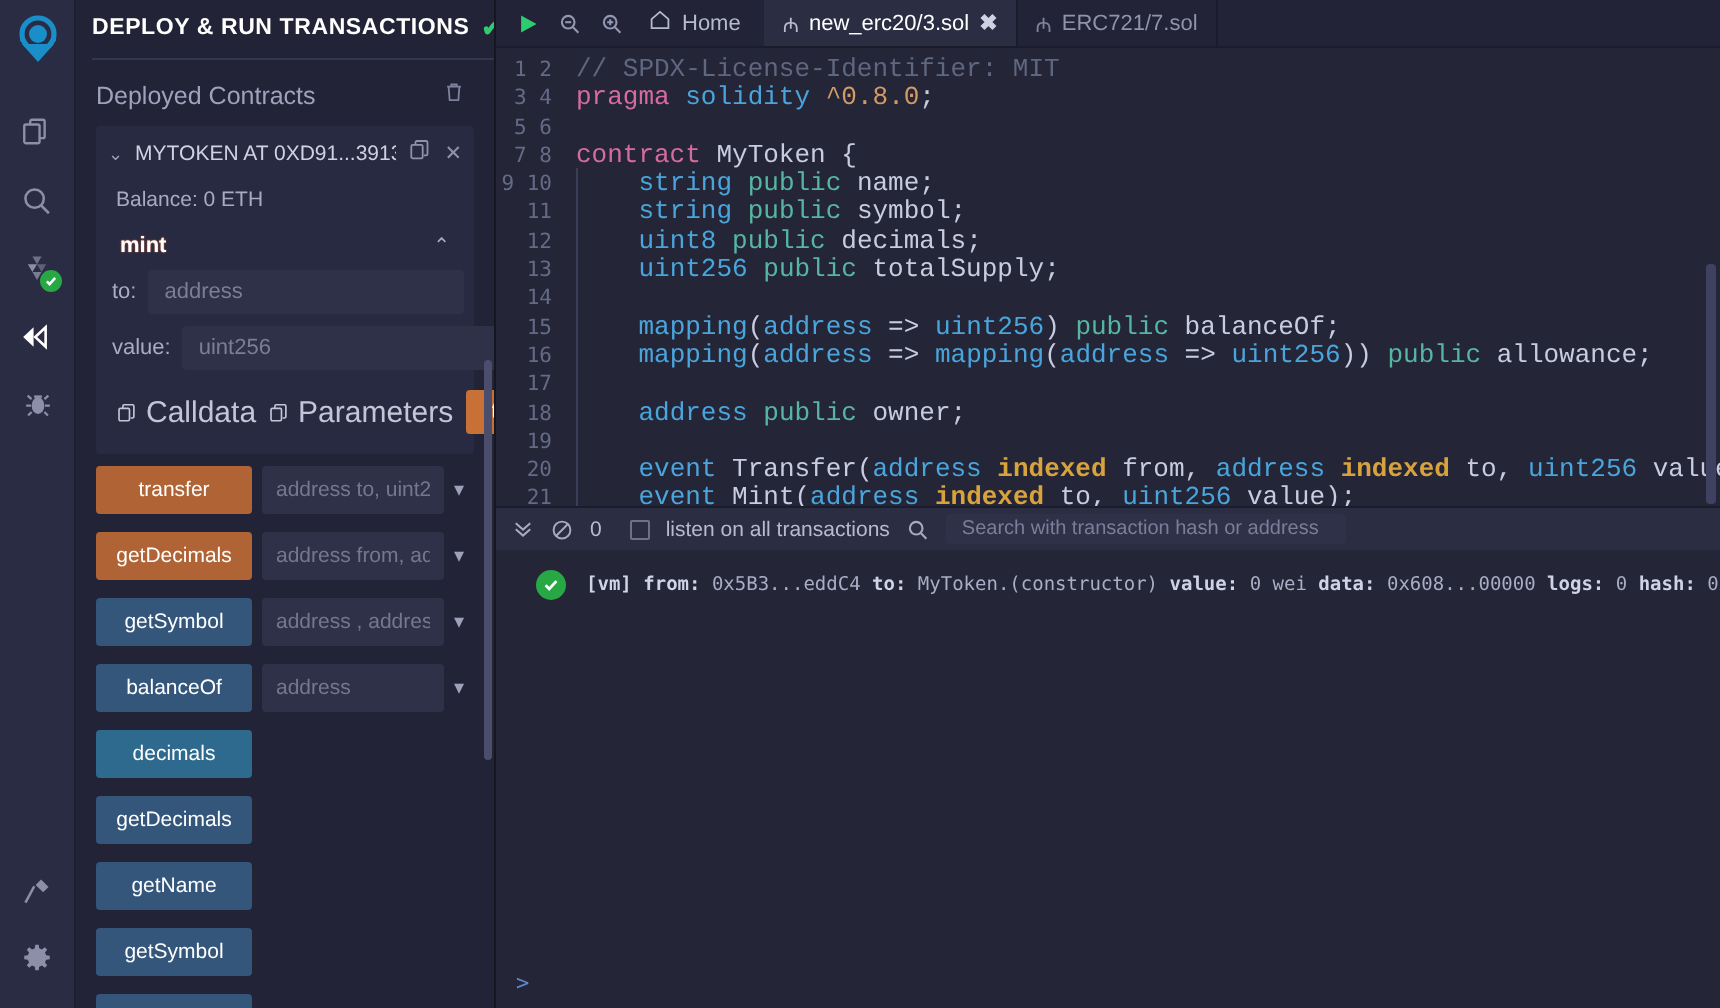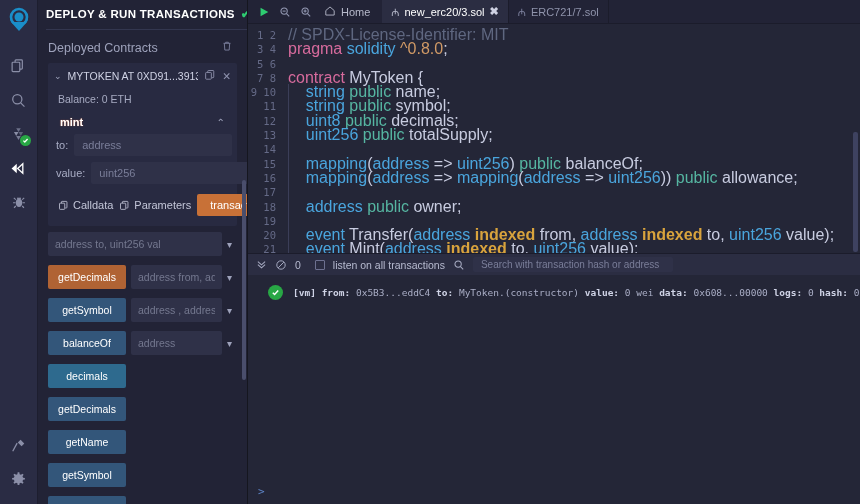--- a/index.html
+++ b/index.html
@@ -78,21 +78,21 @@
   }
   .field-input {
     flex:1; background:#2f3148; border:none; border-radius:2px;
     height:22px; padding:0 8px; color:#c7cadd; font-size:11px;
     font-family:"Liberation Sans", sans-serif;
   }
   .field-input::placeholder { color:#7a7e99; }
   .act-row { display:flex; align-items:center; gap:6px; padding:4px 2px 2px 2px;}
   .act-link {
     display:flex; align-items:center; gap:4px;
-    color:#c3c6d8; font-size:11px;
+    color:#c3c6d8; font-size:15px;
   }
   .transact-btn {
     margin-left:auto; background:#c87137; color:#fff;
     border:none; border-radius:2px; padding:5px 13px;
     font-size:11px; font-family:"Liberation Sans", sans-serif;
   }
   .fnlist { padding:6px 10px 8px 10px; }
   .fnrow { display:flex; align-items:center; gap:5px; margin-bottom:9px; }
   .fnbtn {
     border:none; border-radius:2px; color:#fff; font-size:10.5px;
@@ -143,21 +143,21 @@
     background:#242637;
   }
   .gutter {
     width:34px; flex:0 0 34px; text-align:right; padding:4px 6px 0 0;
     color:#656a87; font-family:"DejaVu Sans Mono", monospace;
     font-size:10.5px; line-height:14.3px; background:#242637;
     user-select:none;
   }
   .codewrap { flex:1; position:relative; overflow:hidden; padding-top:4px;}
   .code {
-    font-family:Liberation Sans, sans-serif; font-size:16px;
+    font-family:Liberation Mono, monospace; font-size:13px;
     line-height:14.3px; white-space:pre; color:#cbd0e0;
     padding-left:6px;
   }
   .indent-guide {
     position:absolute; top:4px; left:6px; width:1px; height:100%;
     background:#3b3e58;
   }
   .ed-scroll {
     position:absolute; right:2px; top:108px; width:5px; height:120px;
     background:#3e4260; border-radius:2px;
@@ -343,20 +343,21 @@
             </svg>
             <span>Parameters</span>
           </span>
           <button class="transact-btn">transact</button>
         </div>
       </div>
     </div>
 
     <div class="fnlist">
       <div class="fnrow">
+        <button class="fnbtn orange">transfer</button>
         <input class="fninput" placeholder="address to, uint256 val" style="">
         <span class="fncar">▾</span>
       </div>
       <div class="fnrow">
         <button class="fnbtn orange">getDecimals</button>
         <input class="fninput" placeholder="address from, address" style="">
         <span class="fncar">▾</span>
       </div>
       <div class="fnrow">
         <button class="fnbtn blue">getSymbol</button>

